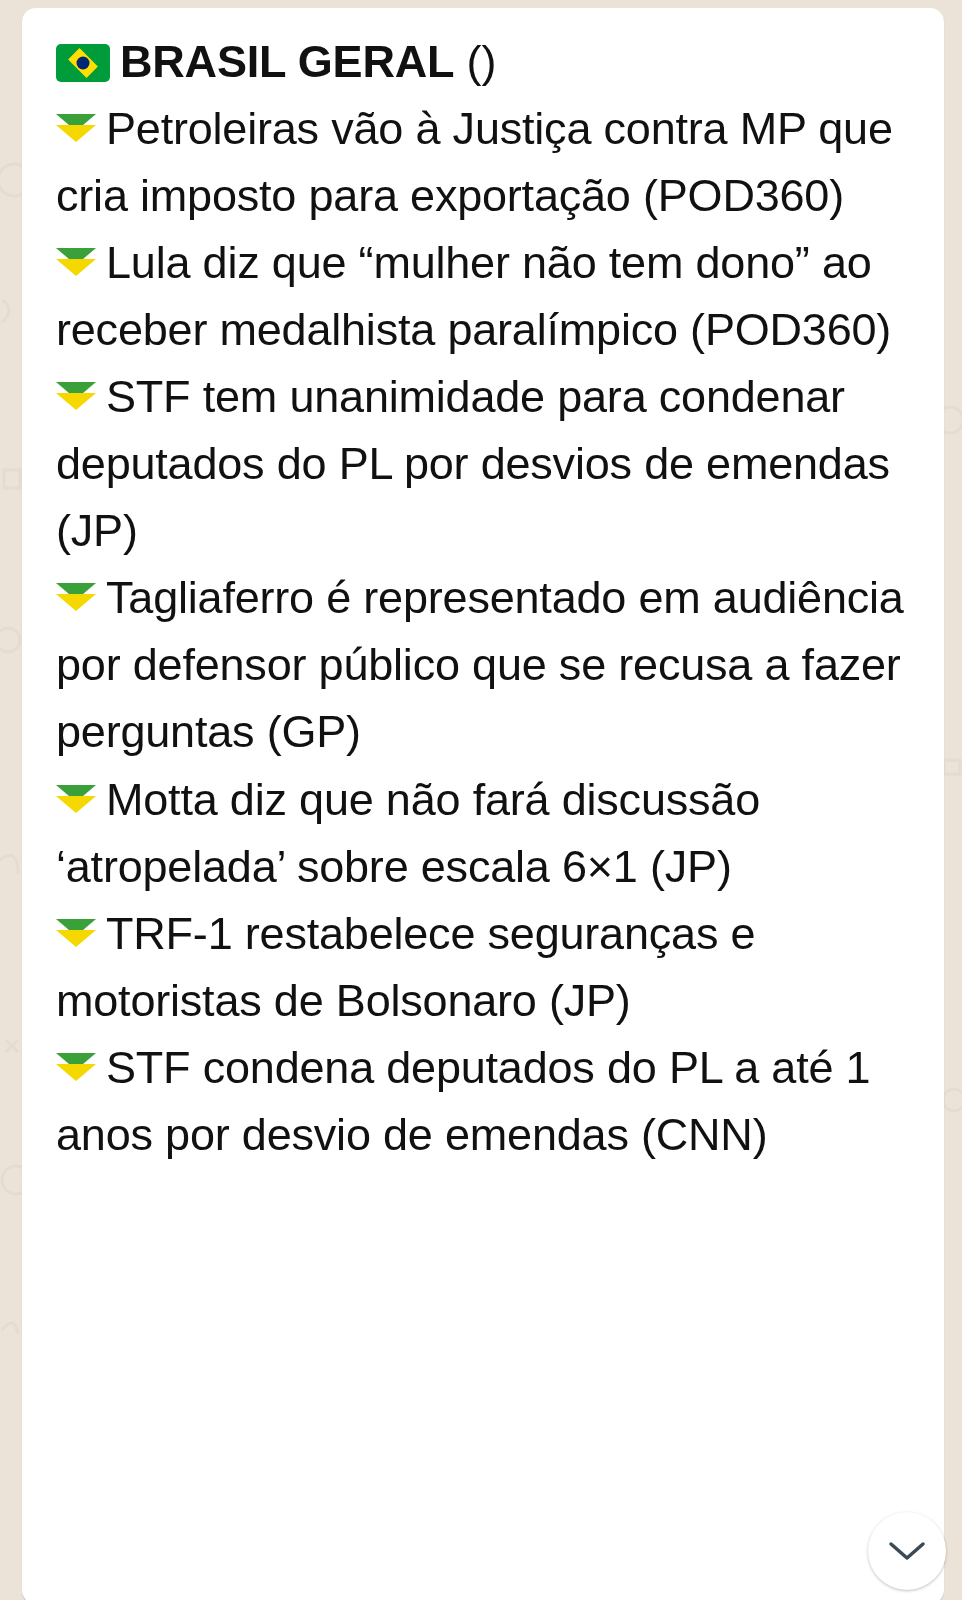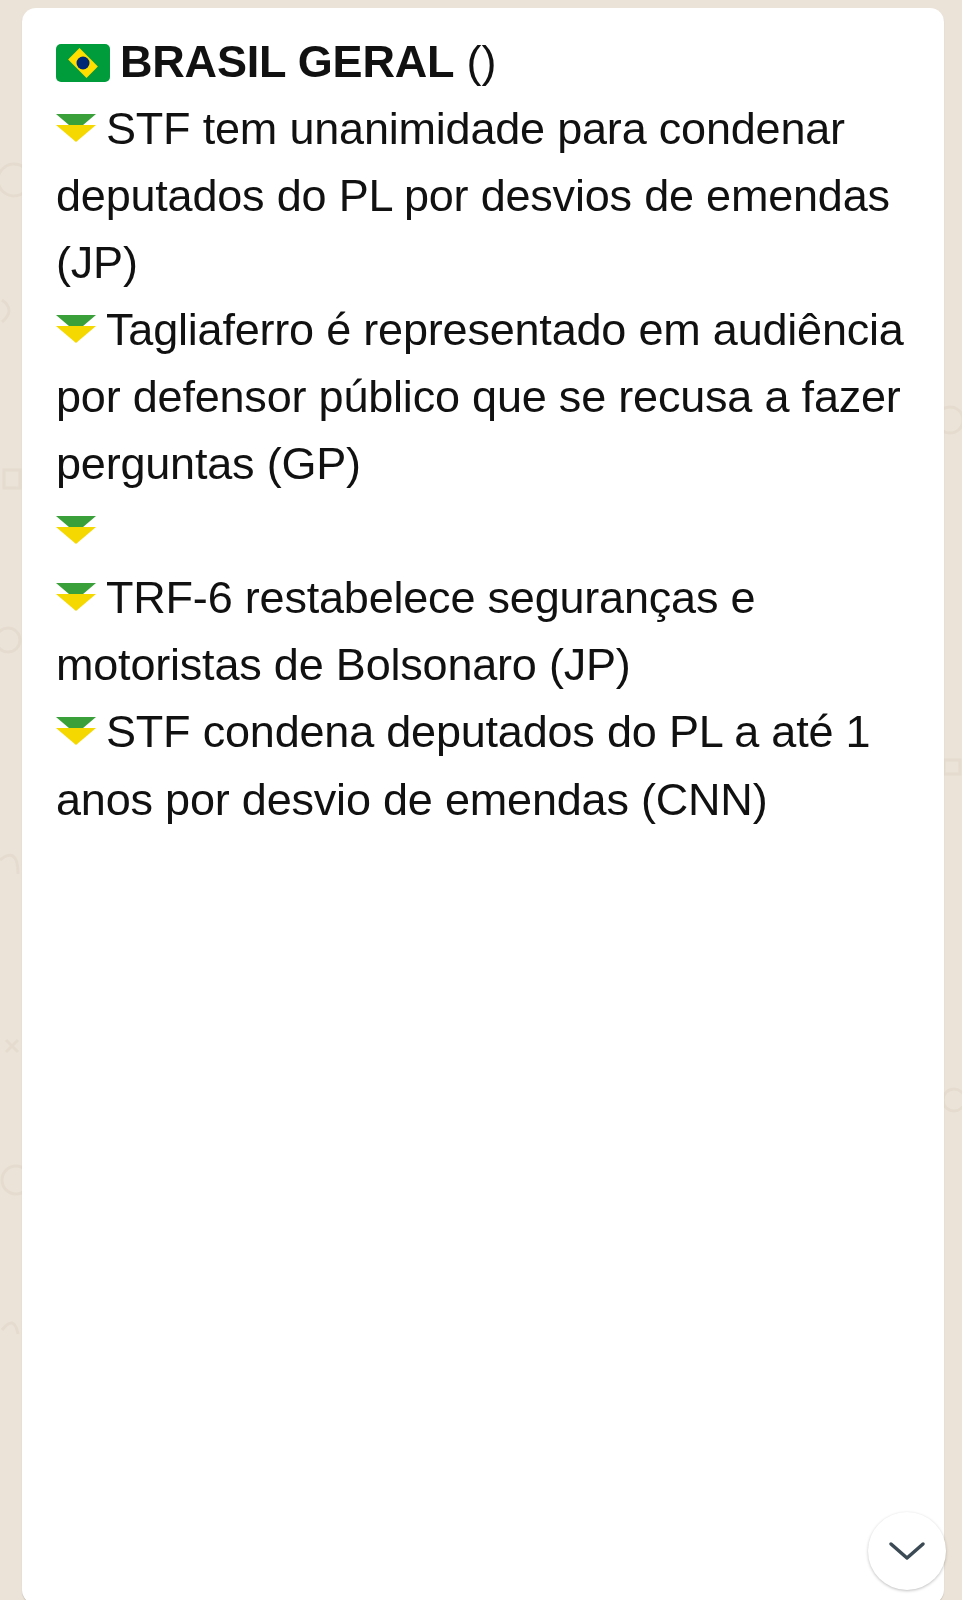--- a/index.html
+++ b/index.html
@@ -158,37 +158,43 @@
   </svg>
 </div>
 
 <div class="message-bubble">
   <div class="msg-text">
 
     <span class="line">
       <span class="flag-icon"><span class="diamond"></span><span class="globe"></span></span><span class="hdr-title">BRASIL GERAL</span> <span>()</span>
     </span>
 
-
+    <span class="line">
+      <span class="badge-icon"><span class="chev c1"></span><span class="chev c2"></span></span><span>Petroleiras vão à Justiça contra MP que cria imposto para exportação (POD360)</span>
+    </span>
+
+    <span class="line">
+      <span class="badge-icon"><span class="chev c1"></span><span class="chev c2"></span></span><span>Lula diz que “mulher não tem dono” ao receber medalhista paralímpico (POD360)</span>
+    </span>
 
     <span class="line">
       <span class="badge-icon"><span class="chev c1"></span><span class="chev c2"></span></span><span>STF tem unanimidade para condenar deputados do PL por desvios de emendas (JP)</span>
     </span>
 
     <span class="line">
       <span class="badge-icon"><span class="chev c1"></span><span class="chev c2"></span></span><span>Tagliaferro é representado em audiência por defensor público que se recusa a fazer perguntas (GP)</span>
     </span>
 
 
     <span class="line">
-      <span class="badge-icon"><span class="chev c1"></span><span class="chev c2"></span></span>
-    </span>
-
-    <span class="line">
-      <span class="badge-icon"><span class="chev c1"></span><span class="chev c2"></span></span><span>TRF-6 restabelece seguranças e motoristas de Bolsonaro (JP)</span>
+      <span class="badge-icon"><span class="chev c1"></span><span class="chev c2"></span></span><span>Motta diz que não fará discussão ‘atropelada’ sobre escala 6×1 (JP)</span>
+    </span>
+
+    <span class="line">
+      <span class="badge-icon"><span class="chev c1"></span><span class="chev c2"></span></span><span>TRF-1 restabelece seguranças e motoristas de Bolsonaro (JP)</span>
     </span>
 
     <span class="line">
       <span class="badge-icon"><span class="chev c1"></span><span class="chev c2"></span></span><span>STF condena deputados do PL a até 1 anos por desvio de emendas (CNN)</span>
     </span>
 
   </div>
 </div>
 
 <div class="scroll-down-button">

